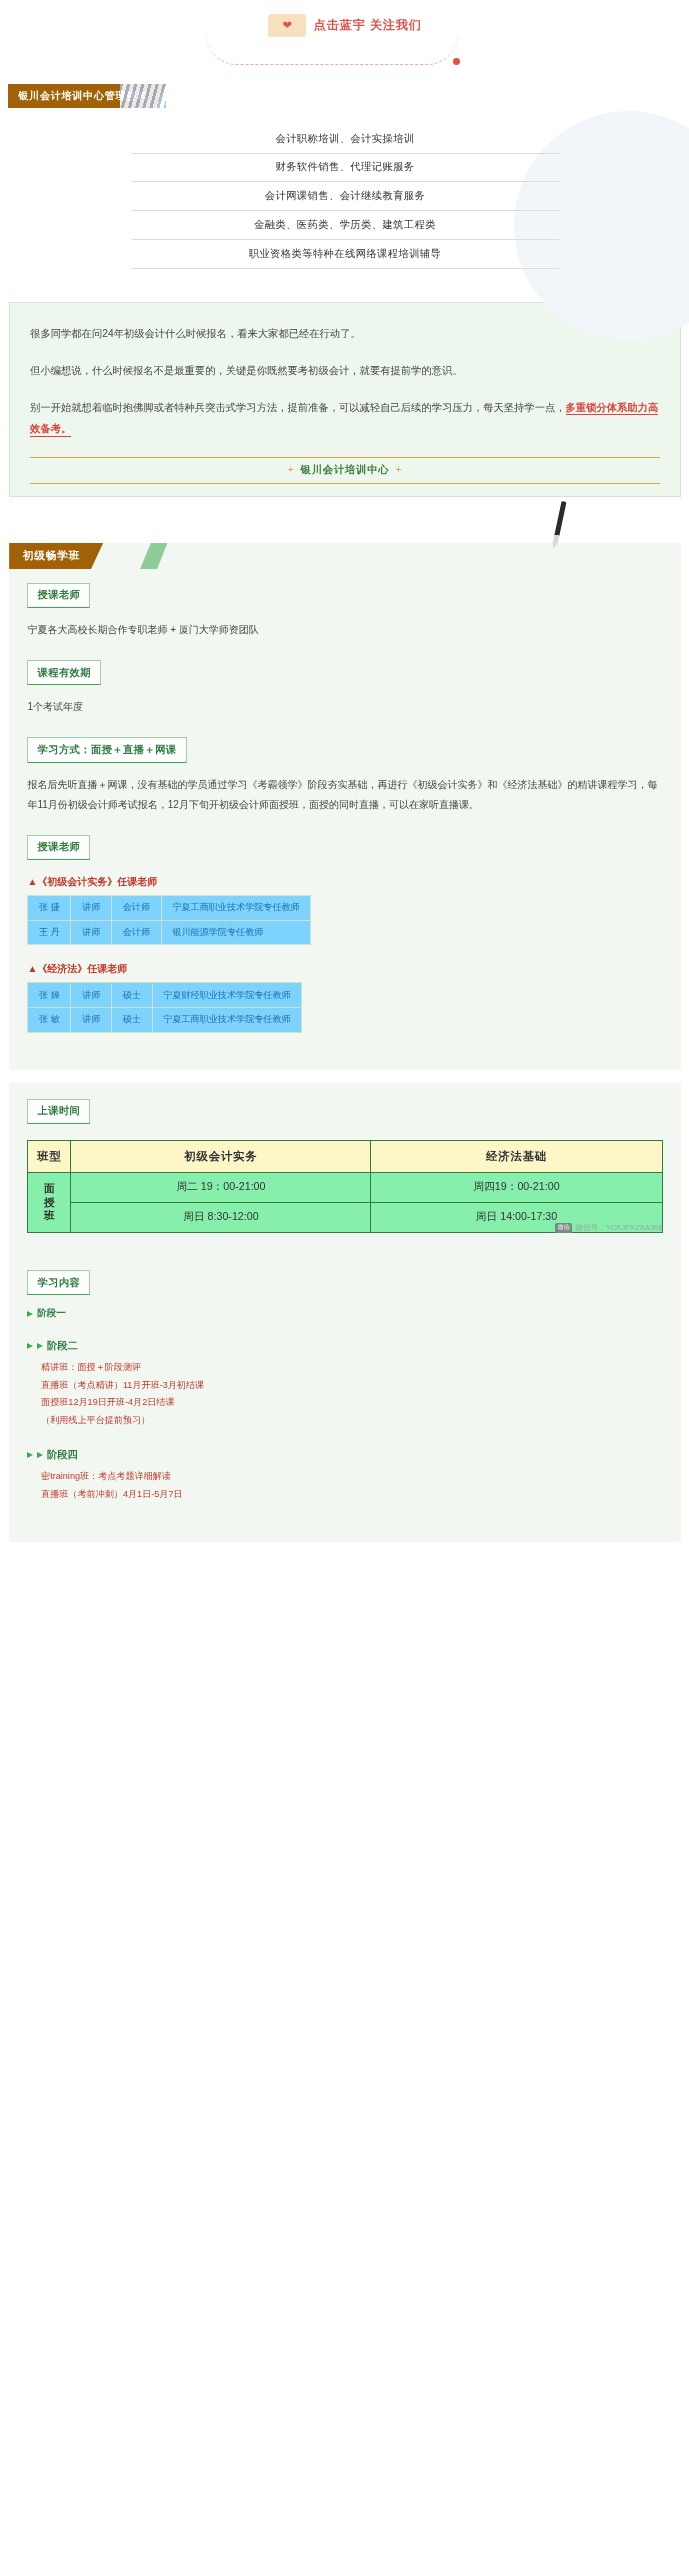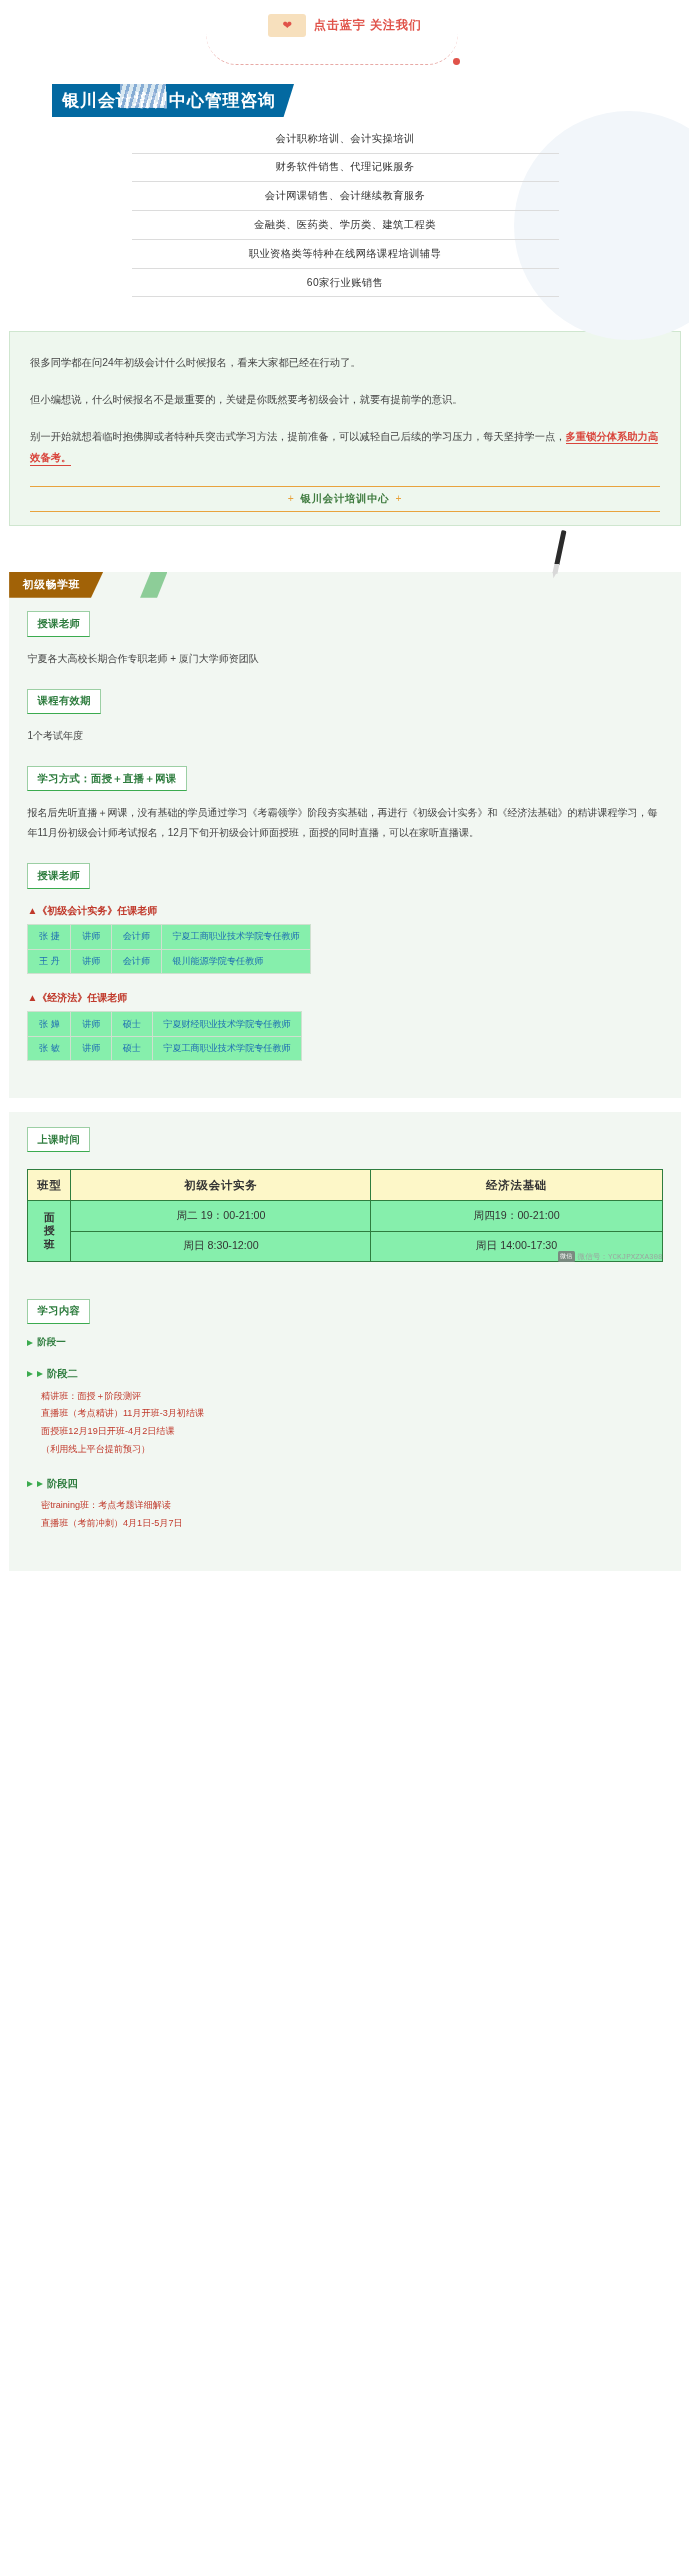--- a/index.html
+++ b/index.html
@@ -55,28 +55,27 @@
 
   
   .ribbon-wrap {
     position: relative;
     margin-top: 4.6px;
     height: 30.5px;
   }
   .ribbon {
     position: absolute;
     left: 7.6px; top: 3px;
-    background: #0369a1;
+    background: #a16207;
     color: #fff;
-    font-size: 17px;
+    font-size: 10px;
     font-weight: bold;
     letter-spacing: 0.8px;
     padding: 5.3px 18.3px 5.3px 10.7px;
     clip-path: polygon(0 0, 100% 0, calc(100% - 10.7px) 100%, 0 100%);
-    margin-left: 44px;
   }
   .ribbon-stripes {
     position: absolute;
     left: 120px; top: 3px;
     height: 24.4px; width: 46px;
     background: repeating-linear-gradient(105deg,
       #9db8dd 0px, #9db8dd 3px, #ffffff 3px, #ffffff 6.9px);
     opacity: .85;
   }
 
@@ -220,21 +219,21 @@
   }
   table.tt {
     border-collapse: collapse;
     margin: 0 0 17px 0;
     font-size: 9.1px;
   }
   table.tt td {
     border: 0.8px solid #cfe0cf;
     padding: 5.3px 10.7px;
     color: #1f6fb2;
-    background: #86efac;
+    background: #7dd3fc;
     white-space: nowrap;
   }
 
   
   .schedule-wrap { padding: 0 18.3px; }
   table.sched {
     border-collapse: collapse;
     width: 100%;
     margin: 4.6px 0 20px 0;
     background: #86efac;
@@ -263,21 +262,20 @@
   
   .watermark {
     position: absolute;
     right: 27.4px;
     margin-top: -30.5px;
     font-size: 7.6px;
     color: #9aa9a0;
     display: flex;
     align-items: center;
     gap: 3px;
-    font-family: Liberation Mono, monospace;
   }
   .wm-badge {
     display: inline-block;
     background: #7a8a80;
     color: #fff;
     font-size: 6.1px;
     padding: 0.8px 2.3px;
     border-radius: 1.5px;
   }
 
@@ -329,21 +327,20 @@
   </div>
 
   <div class="course-list-wrap">
     <div class="bg-circle"></div>
     <div class="course-list">
       <div class="course-row">会计职称培训、会计实操培训</div>
       <div class="course-row">财务软件销售、代理记账服务</div>
       <div class="course-row">会计网课销售、会计继续教育服务</div>
       <div class="course-row">金融类、医药类、学历类、建筑工程类</div>
       <div class="course-row">职业资格类等特种在线网络课程培训辅导</div>
-      <div class="course-row">60家行业账销售</div>
     </div>
   </div>
 
   <div class="note-box">
     <p class="note-p">很多同学都在问24年初级会计什么时候报名，看来大家都已经在行动了。</p>
     <p class="note-p">但小编想说，什么时候报名不是最重要的，关键是你既然要考初级会计，就要有提前学的意识。</p>
     <p class="note-p last"><span>别一开始就想着临时抱佛脚或者特种兵突击式学习方法，提前准备，可以减轻自己后续的学习压力，每天坚持学一点，</span><span class="hl-red hl-underline">多重锁分体系助力高效备考。</span></p>
     <div class="note-footer">
       <span class="plus">+</span><span>银川会计培训中心</span><span class="plus">+</span>
     </div>

